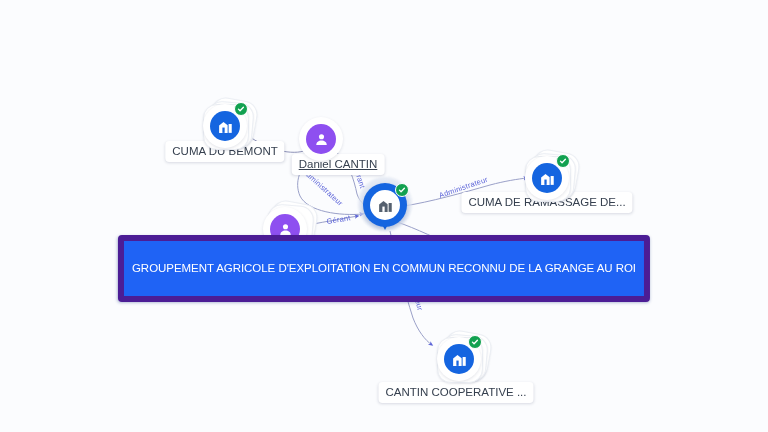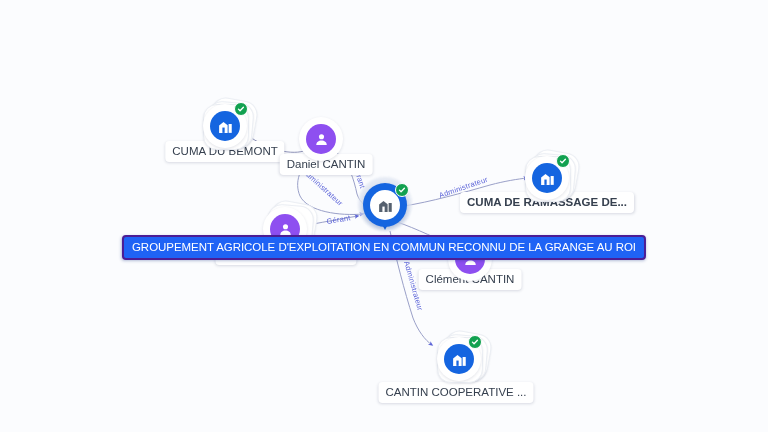--- a/index.html
+++ b/index.html
@@ -135,24 +135,24 @@
     font-size: 11.5px;
     line-height: 15px;
     padding: 3px 7px;
     border-radius: 4px;
     box-shadow: 0 1px 3px rgba(30,40,80,.16);
     transform: translate(-50%, 0);
   }
   .label.selected {
     background: #1f63f5;
     color: #ffffff;
-    border: 2px solid #4c1d95;
+    border: 6px solid #4c1d95;
     font-size: 11.5px;
     letter-spacing: -.05px;
-    padding: 3px 8px;
+    padding: 20px 8px;
     z-index: 40;
     box-shadow: 0 1px 3px rgba(20,50,130,.30);
   }
   .label.under {
     z-index: 5;
   }
 
   
   .edge-text {
     fill: #5b63d8;
@@ -230,42 +230,42 @@
   <div class="node z-node" style="left:321px; top:139px;">
     <div class="disc">
       <div class="inner person">
         <svg width="17" height="17" viewBox="0 0 24 24" aria-hidden="true">
           <circle cx="12" cy="8.2" r="3.6" fill="#ffffff"></circle>
           <path d="M4.6 19.8c0-4.1 3.3-6.3 7.4-6.3s7.4 2.2 7.4 6.3z" fill="#ffffff"></path>
         </svg>
       </div>
     </div>
   </div>
-  <div class="label" style="left:326px; top:154px;">Daniel CANTIN</div>
+  <div class="label" style="left:338px; top:154px;text-decoration:underline;">Daniel CANTIN</div>
 
   <div class="node z-node" style="left:547px; top:178px;">
     <div class="stack s1"></div>
     <div class="stack s2"></div>
     <div class="stack s3"></div>
     <div class="disc">
       <div class="inner company">
         <svg width="17" height="17" viewBox="0 0 24 24" aria-hidden="true">
           <path d="M3 21V10.5L9.2 5.5L15 10.2V21z" fill="#ffffff"></path>
           <rect x="16.4" y="8.5" width="4.4" height="12.5" fill="#ffffff"></rect>
           <rect x="7.6" y="13.5" width="3.2" height="7.5" fill="#1565e0"></rect>
         </svg>
       </div>
       <div class="badge">
         <svg width="8" height="8" viewBox="0 0 12 12">
           <path d="M2.2 6.2 L4.6 8.6 L9.6 3.4" fill="none" stroke="#ffffff" stroke-width="2" stroke-linecap="round" stroke-linejoin="round"></path>
         </svg>
       </div>
     </div>
   </div>
-  <div class="label" style="left:547px; top:192px;font-weight:bold;">CUMA DE RAMASSAGE DE...</div>
+  <div class="label" style="left:547px; top:192px;">CUMA DE RAMASSAGE DE...</div>
 
   <div class="node z-node" style="left:285px; top:229px;">
     <div class="stack s1"></div>
     <div class="stack s2"></div>
     <div class="disc">
       <div class="inner person">
         <svg width="17" height="17" viewBox="0 0 24 24" aria-hidden="true">
           <circle cx="12" cy="8.2" r="3.6" fill="#ffffff"></circle>
           <path d="M4.6 19.8c0-4.1 3.3-6.3 7.4-6.3s7.4 2.2 7.4 6.3z" fill="#ffffff"></path>
         </svg>

